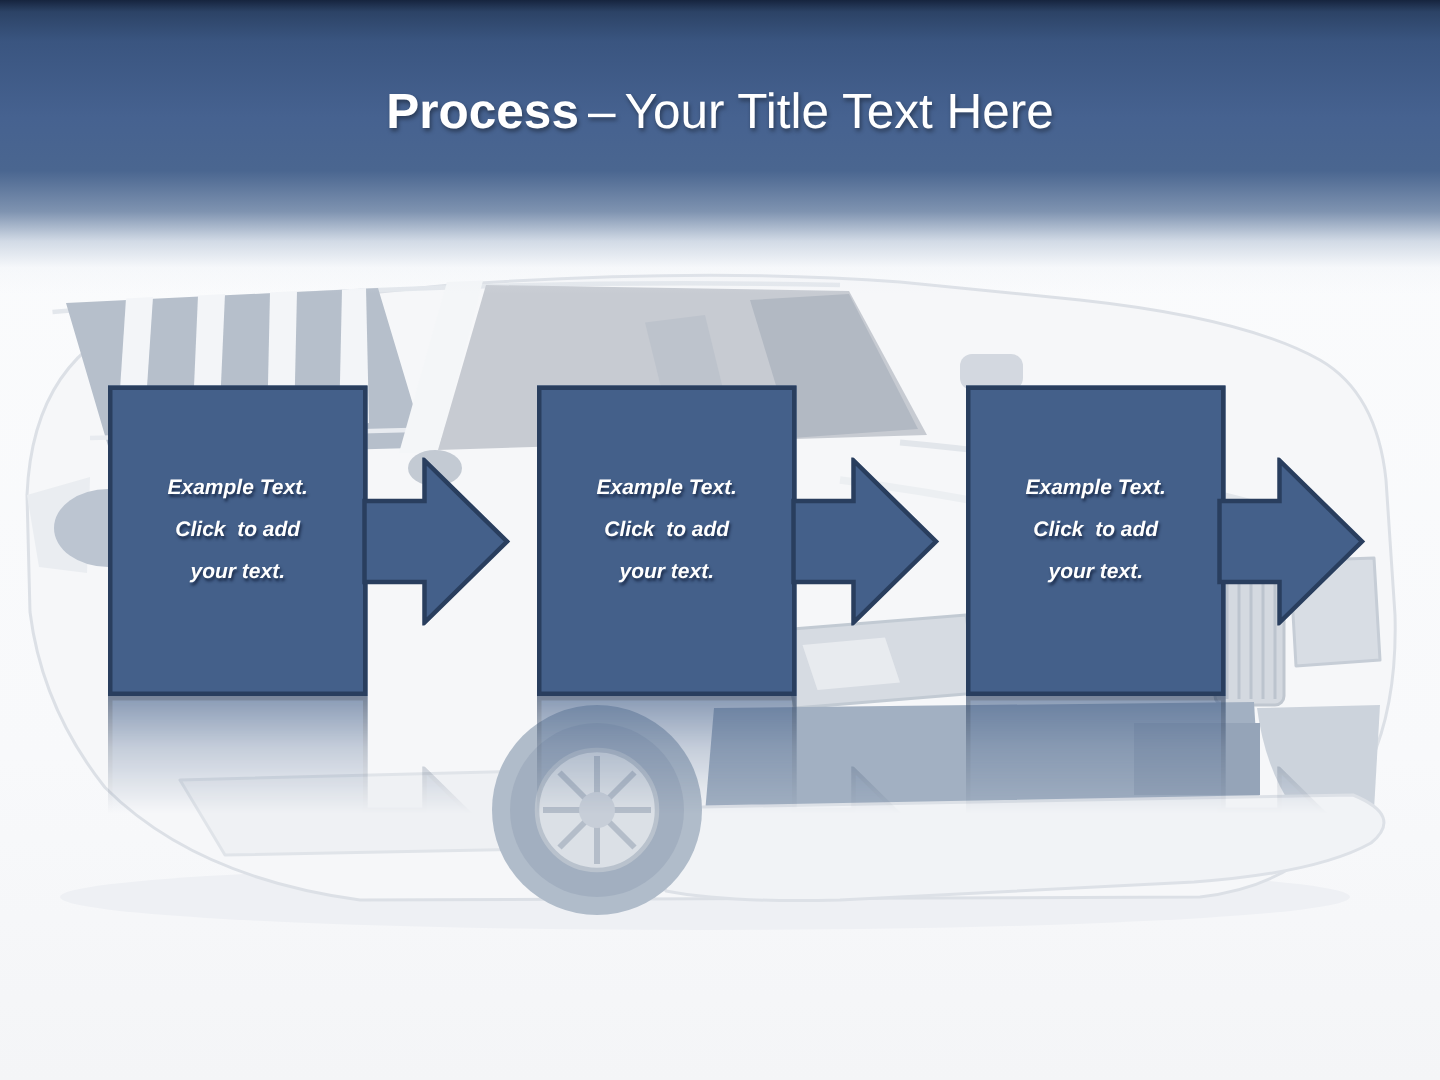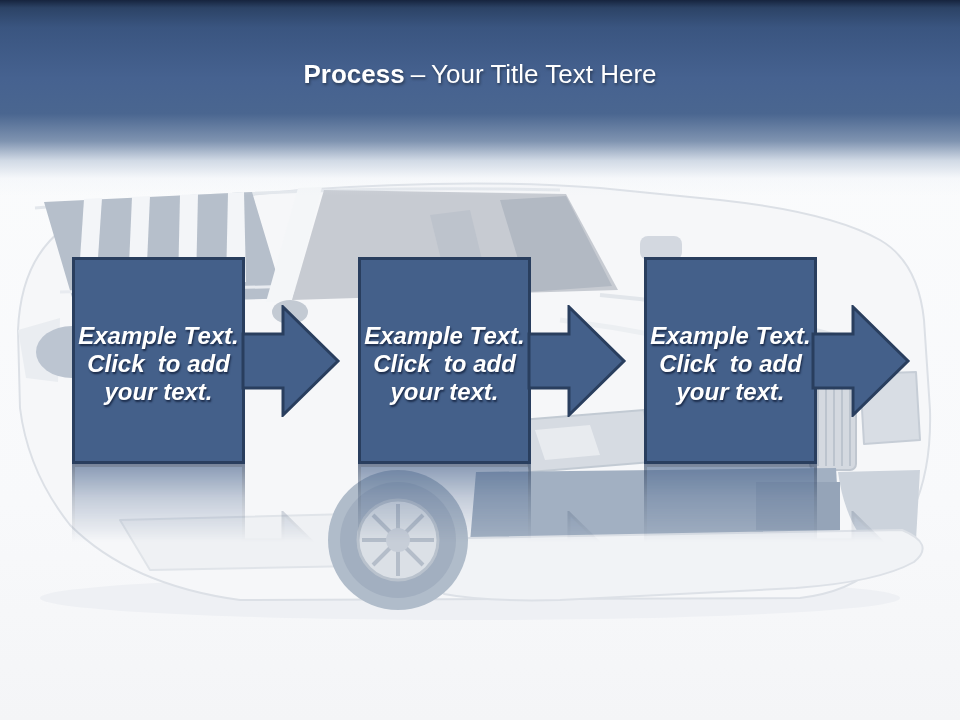--- a/index.html
+++ b/index.html
@@ -14,21 +14,21 @@
   .header {
     position:absolute; left:0; top:0; width:960px; height:196px;
     background:linear-gradient(to bottom,
       #16243e 0%, #2c4366 4%, #3a5580 14%, #466290 40%, #4a6690 58%,
       rgba(110,133,166,0.88) 72%, rgba(176,191,211,0.55) 82%,
       rgba(233,238,245,0.25) 91%, rgba(250,251,253,0) 100%);
     z-index:2;
   }
   .title {
     position:absolute; left:0; top:52px; width:100%;
-    text-align:center; color:#ffffff; font-size:26px; line-height:44px;
+    text-align:center; color:#ffffff; font-size:33px; line-height:44px;
     text-shadow:1px 2px 3px rgba(0,0,0,0.40);
   }
   .title .t-bold { font-weight:700; }
   .title .t-sep  { font-weight:400; margin:0 6px; }
   .title .t-rest { font-weight:400; }
 
   
   .car { position:absolute; left:0; top:0; z-index:1; pointer-events:none; }
 
   
@@ -44,24 +44,23 @@
   }
   .refl-arrow { position:absolute; width:100px; height:112px; }
 
   
   .step-box {
     position:absolute; top:257px; width:173px; height:207px; box-sizing:border-box;
     background:#44608a; border:3px solid #293e5e; z-index:4; cursor:pointer;
   }
   .step-text {
     padding-top:50px; text-align:center;
-    color:#ffffff; font-size:24px; line-height:28px;
+    color:#ffffff; font-size:14px; line-height:28px;
     font-style:italic; font-weight:600;
     text-shadow:1px 2px 2px rgba(8,20,45,0.70);
-    margin-top:12px;
   }
   .step-line { white-space:pre-wrap; }
 
   
   .arrow { position:absolute; top:305px; width:100px; height:112px; z-index:4; }
   .arrow polygon, .refl-arrow polygon { fill:#44608a; stroke:#293e5e; stroke-width:3; }
 </style>
 </head>
 <body>
 

